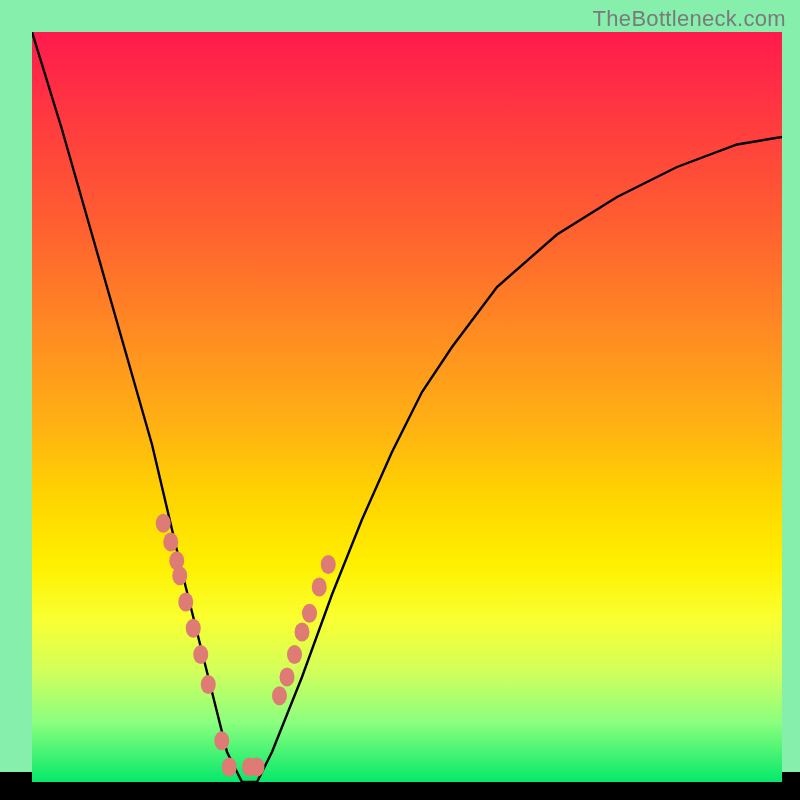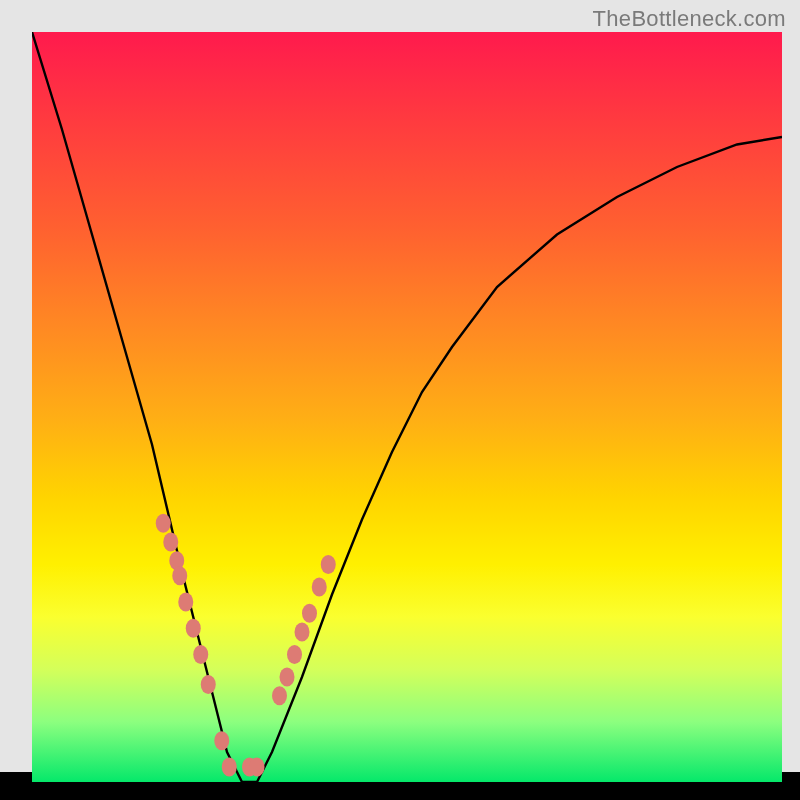--- a/index.html
+++ b/index.html
@@ -8,21 +8,21 @@
     width: 800px;
     height: 800px;
     overflow: hidden;
     background: #000;
     font-family: Arial, Helvetica, sans-serif;
   }
   .frame {
     position: relative;
     width: 800px;
     height: 772px;
-    background: #e5e5e5;
+    background: #86efac;
   }
   .plot-area {
     position: absolute;
     left: 32px;
     top: 32px;
     width: 750px;
     height: 750px;
     background: linear-gradient(
       to bottom,
       #ff1a4d 0%,

